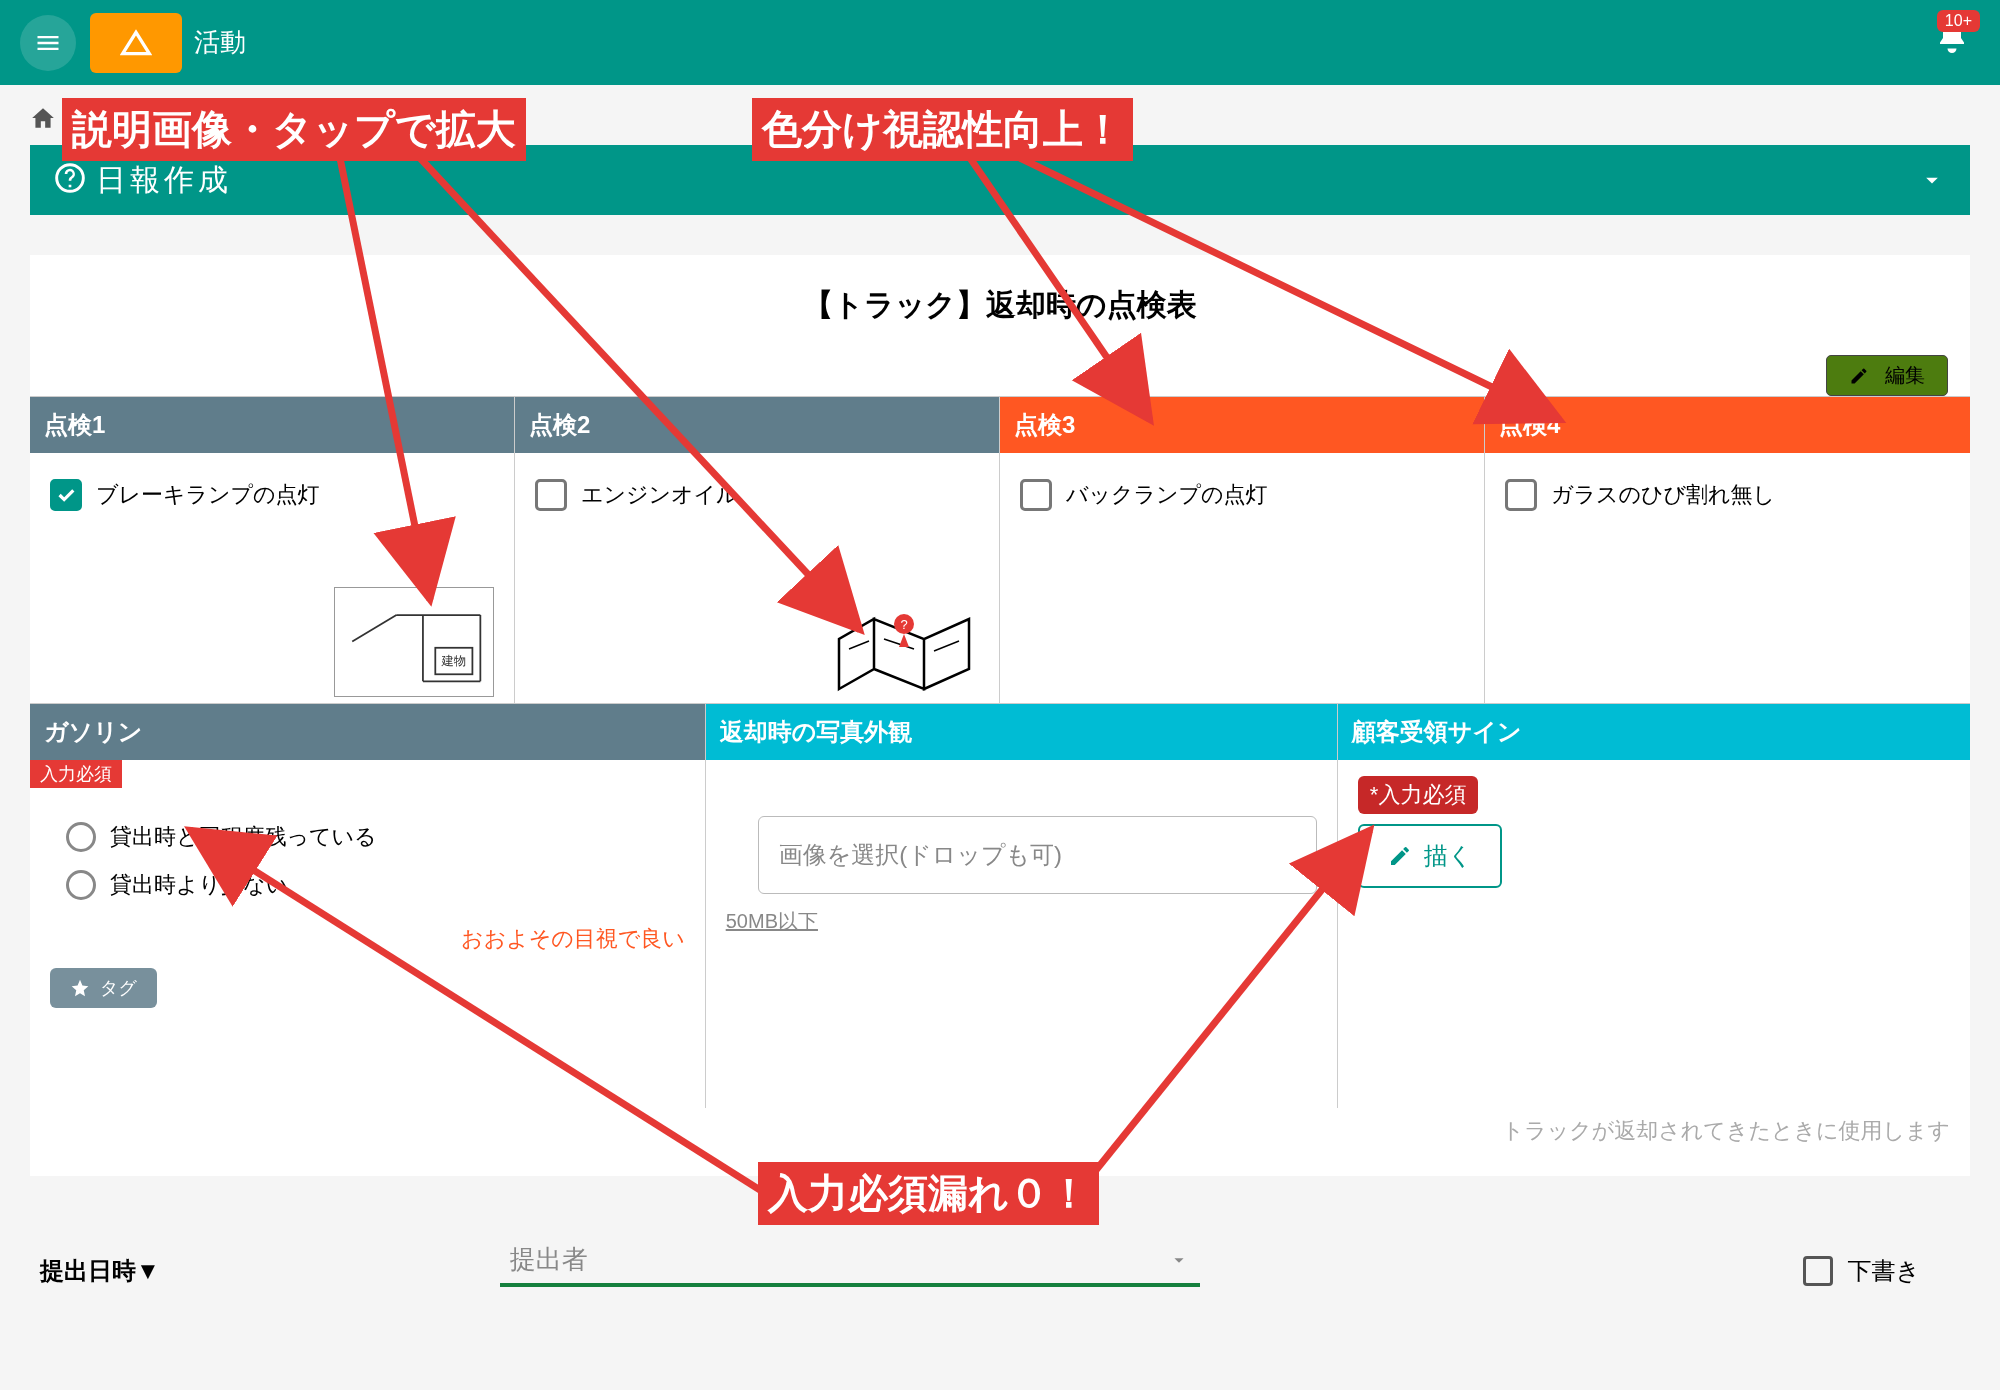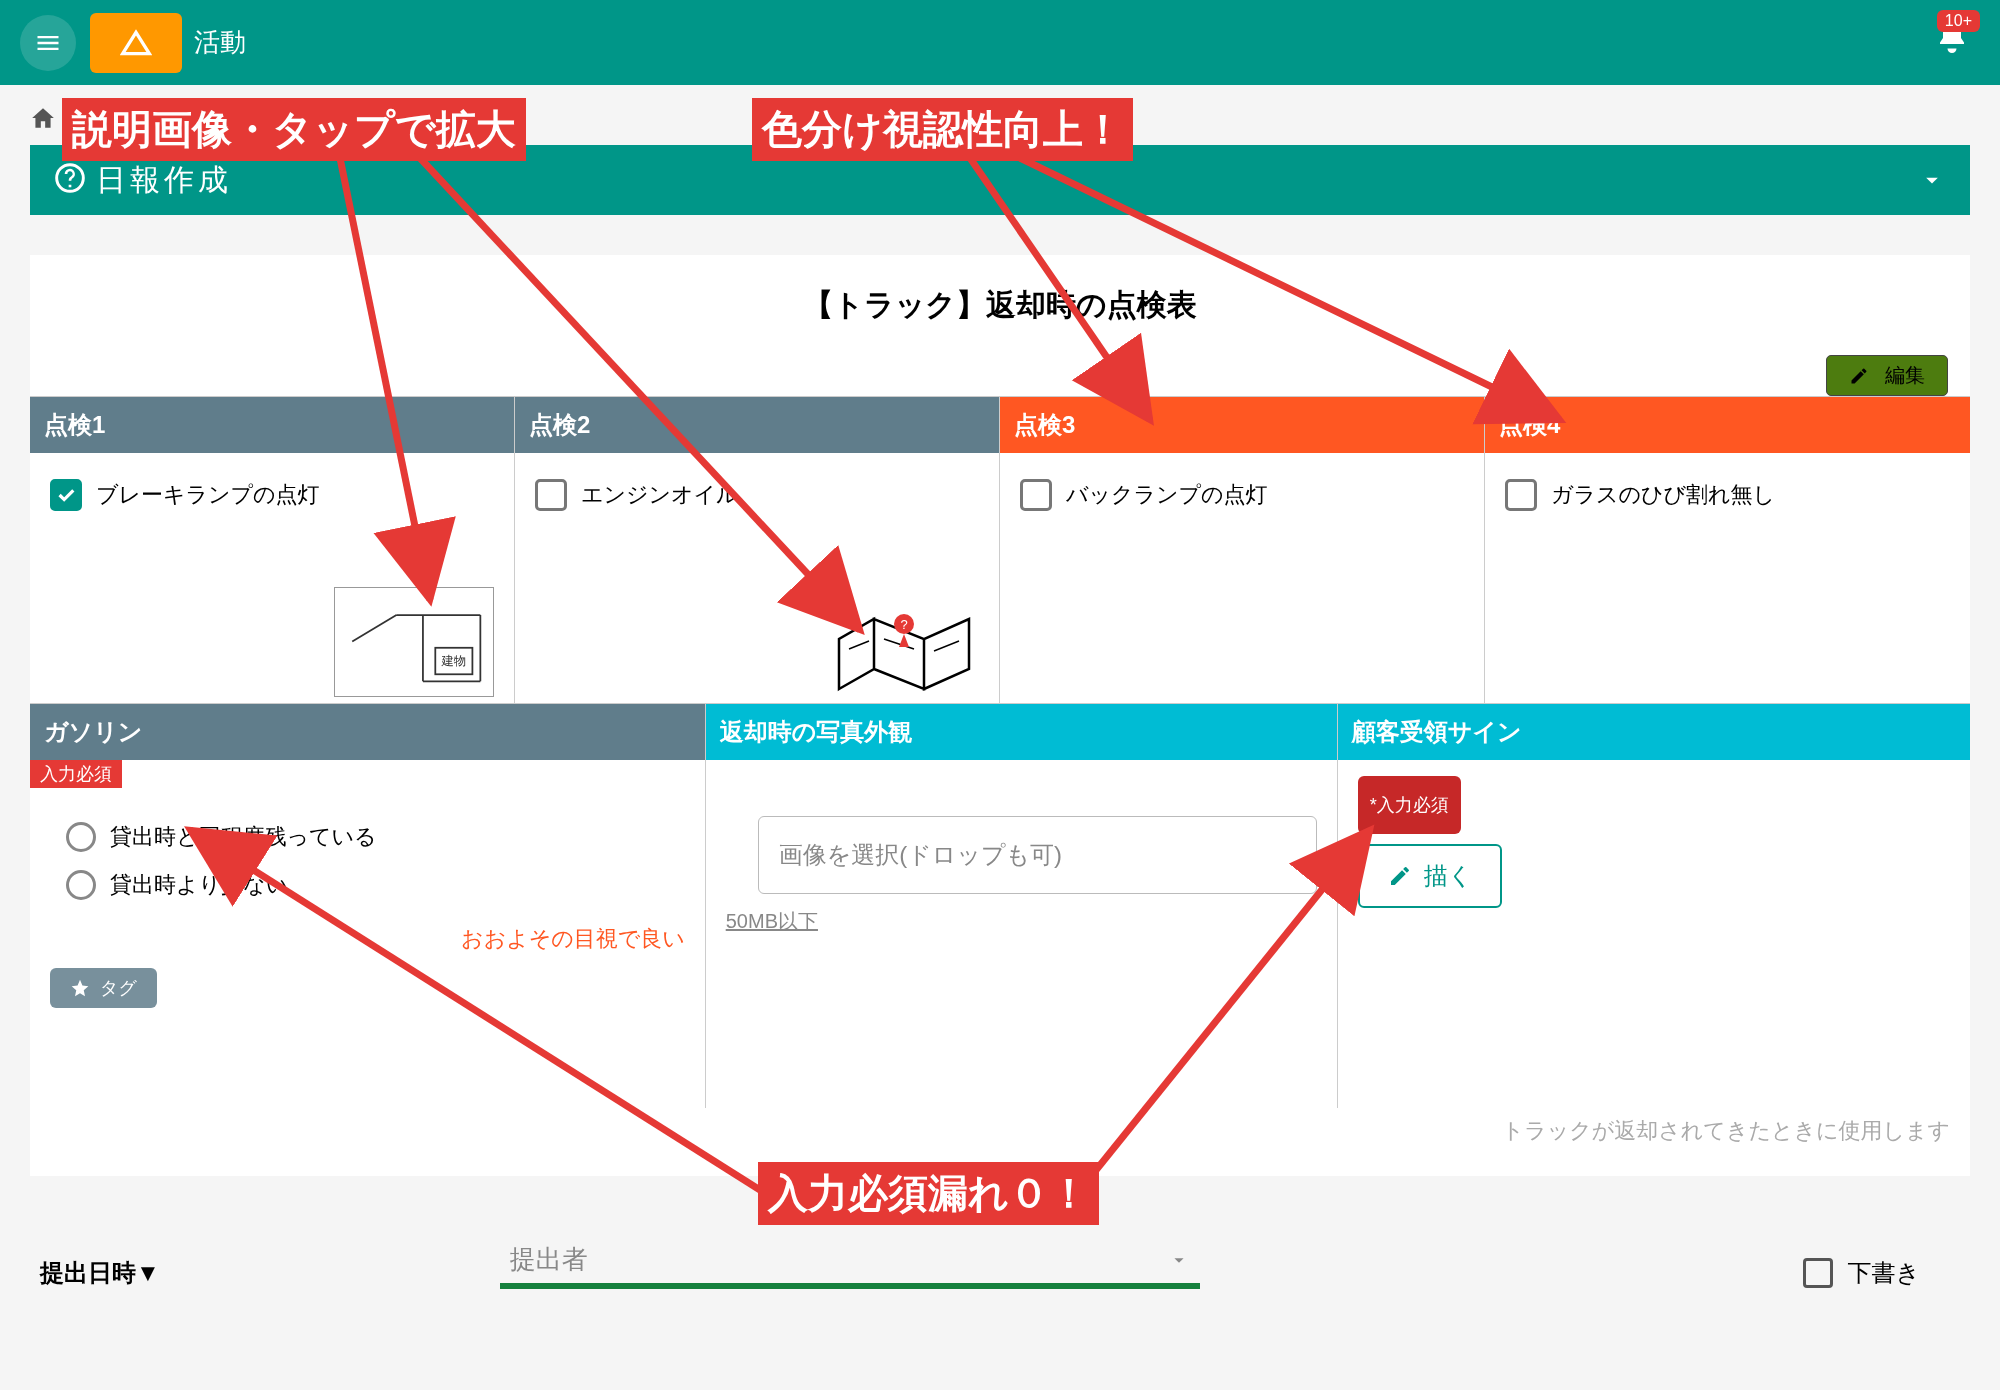--- a/index.html
+++ b/index.html
@@ -57,42 +57,42 @@
 .map-img { position:absolute; bottom:4px; right:20px; width: 150px; height: 100px; }
 .map-img svg { width:100%; height:100%; }
 
 
 .grid2 { display:grid; grid-template-columns: 0.93fr 0.87fr 0.87fr; border-top:1px solid #ccc; }
 .cell2 { border-right:1px solid #ccc; }
 .cell2:last-child { border-right:none; }
 .cell2-body { padding: 16px 20px 20px; min-height: 320px; }
 
 .req-badge { background: #e53935; color:#fff; font-size:18px; padding:2px 10px; display:inline-block; }
-.req-badge2 { background: #c62828; color:#fff; font-size:18px; padding:17px 12px; border-radius:6px; display:inline-block; margin-bottom:10px; }
+.req-badge2 { background: #c62828; color:#fff; font-size:22px; padding:4px 12px; border-radius:6px; display:inline-block; margin-bottom:10px; }
 
 .radio-row { display:flex; align-items:center; gap:14px; font-size:22px; margin: 18px 0 0 16px; }
 .radio-circ { width:30px; height:30px; border:3px solid #888; border-radius:50%; }
 
 .note-orange { color:#ff5722; font-size:22px; margin-top: 24px; text-align: right; }
 
 .tag-btn { background:#78909c; color:#fff; border-radius:6px; padding:8px 20px; display:inline-flex; align-items:center; gap:10px; font-size:18px; margin-top:14px; cursor:pointer; }
 .tag-btn svg { width:20px; height:20px; fill:#fff; }
 
 .upload-box { border:1.5px solid #bbb; border-radius:6px; padding: 22px 20px; color:#888; font-size:24px; margin-top:40px;margin-left:32px; }
 .upload-note { color:#888; font-size:20px; margin-top:14px;text-decoration:underline; }
 
 .draw-btn { border:2px solid #009688; color:#009688; border-radius:6px; padding:14px 28px; display:inline-flex; align-items:center; gap:12px; font-size:24px; cursor:pointer; background:#fff; }
 .draw-btn svg { width:24px; height:24px; fill:#009688; }
 
 .footer-note { text-align:right; color:#aaa; font-size:22px; margin-top:8px; padding-right:20px; }
 
 
 .submit-row { margin-top:60px; display:flex; align-items:flex-end; gap:80px; padding: 0 10px; }
 .submit-label { font-size:24px; font-weight:700; }
-.submitter-wrap { display:flex; align-items:center; gap:10px; color:#888; font-size:26px; border-bottom:6px solid #15803d; padding:6px 10px; width:700px; margin-left:260px; justify-content:space-between;}
+.submitter-wrap { display:flex; align-items:center; gap:10px; color:#888; font-size:26px; border-bottom:4px solid #15803d; padding:6px 10px; width:700px; margin-left:260px; justify-content:space-between;}
 .draft-row { display:flex; align-items:center; gap:14px; margin-left:auto; margin-right:40px;}
 .draft-row .chk-empty2 { width: 30px; height:30px; border:3px solid #555; border-radius:4px; }
 .draft-label { font-size:24px; }
 
 
 .callout { position:absolute; background:#e53935; color:#fff; font-size:40px; font-weight:700; padding:4px 10px; z-index:100; white-space:nowrap; }
 .arrows-layer { position:absolute; top:0; left:0; width:100%; height:100%; pointer-events:none; z-index:90; }
 </style>
 </head>
 <body>

